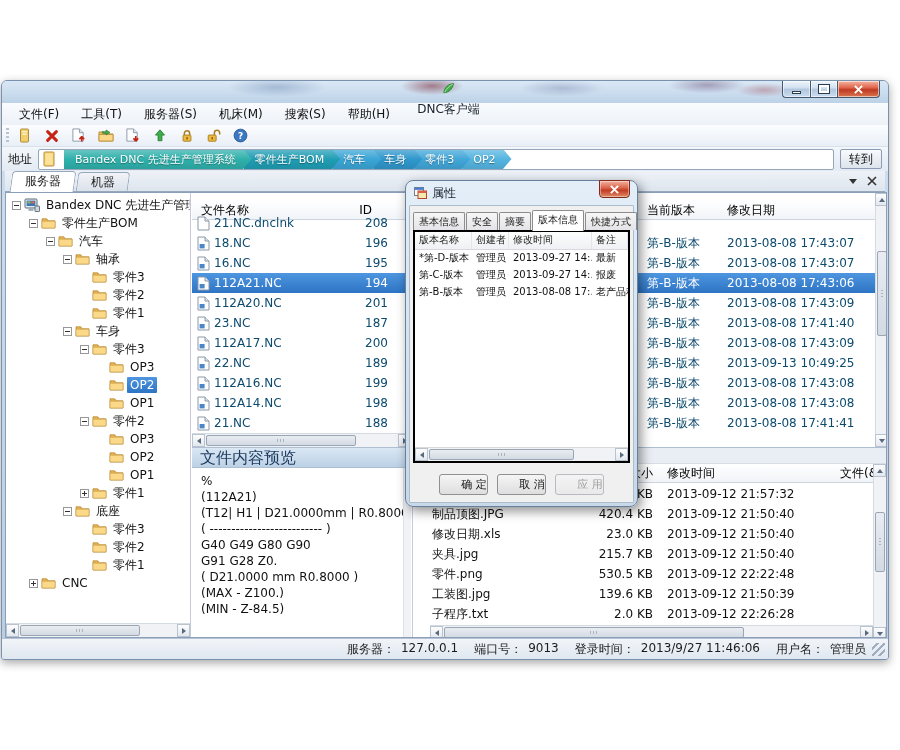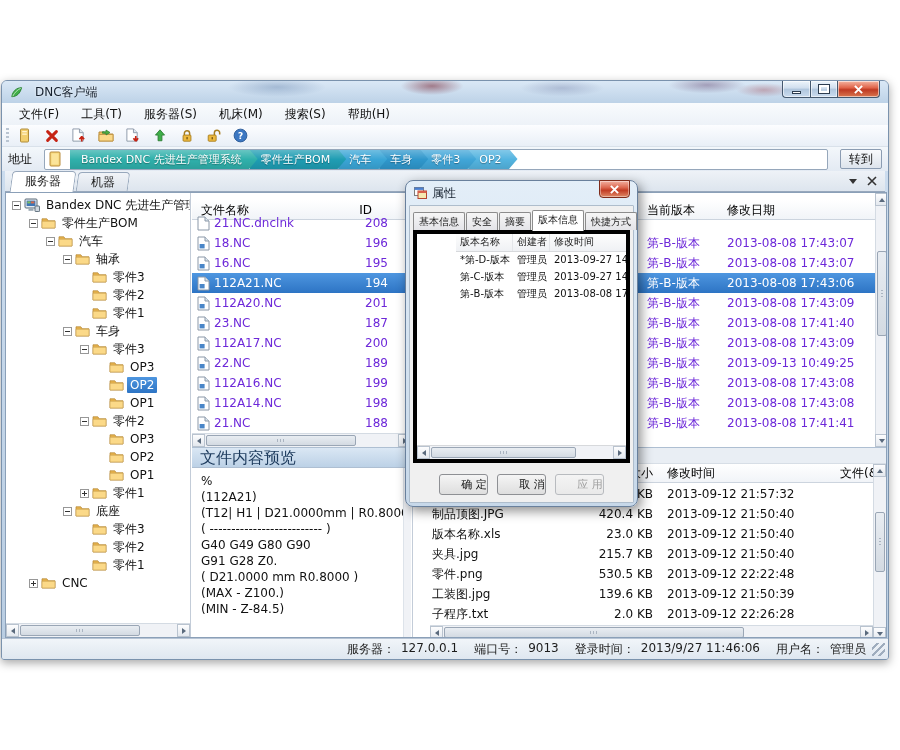--- a/index.html
+++ b/index.html
@@ -12,41 +12,41 @@
     border-radius:6px 6px 3px 3px; box-shadow:0 3px 10px rgba(0,0,0,.35); }
 
   .titlebar { height:22px; position:relative; border-radius:5px 5px 0 0;
     background:
       radial-gradient(45px 13px at 430px 5px, rgba(110,20,35,.50), transparent 70%),
       radial-gradient(55px 12px at 705px 4px, rgba(80,45,90,.38), transparent 70%),
       radial-gradient(40px 10px at 762px 9px, rgba(150,35,45,.30), transparent 70%),
       radial-gradient(70px 14px at 275px 6px, rgba(60,95,145,.30), transparent 70%),
       radial-gradient(60px 12px at 560px 7px, rgba(70,80,130,.25), transparent 70%),
       linear-gradient(#dae8f6,#bdd2e7);
-    display:flex; align-items:center; padding-left:7px; gap:11px; }
+    display:flex; align-items:center; padding-left:7px; gap:5px;flex-direction:column; }
   .title-text { font-size:12px; color:#15202e; text-shadow:0 0 3px rgba(255,255,255,.9); }
   .winbtns { position:absolute; top:0; right:8px; display:flex; }
   .wbtn { height:17px; border:1px solid #44586e; border-top:none; display:flex; align-items:center; justify-content:center;
     background:linear-gradient(#eef5fb,#cfdeee 45%,#b0c6dd 50%,#cbdcef); box-shadow:inset 0 0 0 1px rgba(255,255,255,.55); }
   .wbtn.min { width:28px; border-radius:0 0 0 4px; border-right:none; }
   .wbtn.max { width:28px; }
   .wbtn.close { width:42px; border-radius:0 0 4px 0; border-left:none;
     background:linear-gradient(#f4b5a2,#e0654b 42%,#bf3a22 55%,#d9764f); }
   .glyph-min { width:9px; height:3px; background:#fff; border:1px solid #2d3d50; margin-top:6px; }
   .glyph-max { width:10px; height:8px; border:2px solid #fff; outline:1px solid #2d3d50; background:rgba(255,255,255,.15); }
 
   .menubar { height:22px; background:linear-gradient(#f9fbfd,#edf2f8); display:flex; align-items:center; padding-left:6px; font-size:12px; color:#111; }
   .menu-item { padding:3px 11px; cursor:default; }
 
   .toolbar { height:22px; background:linear-gradient(#fcfdff,#e9eff7); border-bottom:1px solid #d9e1ea; display:flex; align-items:center; gap:10px; padding-left:14px; position:relative; }
   .toolbar::before { content:""; position:absolute; left:4px; top:3px; bottom:3px; width:3px;
     background:repeating-linear-gradient(#b9c4d1 0 2px, transparent 2px 4px); }
   .tbtn { width:17px; height:17px; display:flex; align-items:center; justify-content:center; }
 
-  .addressbar { height:24px; background:linear-gradient(#f3f7fb,#e3eaf3); display:flex; align-items:center; padding:0 6px; gap:12px; }
+  .addressbar { height:24px; background:linear-gradient(#f3f7fb,#e3eaf3); display:flex; align-items:center; padding:0 6px; gap:6px; }
   .address-label { font-size:12px; color:#111; }
   .address-field { flex:1; height:21px; background:#fff; border:1px solid #96a7bb; border-radius:2px; display:flex; align-items:center; overflow:hidden; padding-left:2px; }
   .crumb-folder { flex:none; margin-right:2px; display:flex; }
   .crumb { position:relative; height:21px; line-height:21px; color:#fff; font-size:11px;
     padding:0 16px 0 11px; margin-left:-8px; white-space:nowrap; text-shadow:0 1px 1px rgba(0,0,0,.35);
     clip-path:polygon(0 0, calc(100% - 9px) 0, 100% 50%, calc(100% - 9px) 100%, 0 100%); }
   .crumb:first-of-type { margin-left:4px; }
   .go-button { width:42px; height:20px; font-size:12px; color:#111; background:linear-gradient(#f8fafc,#dde4ec);
     border:1px solid #8b9cb2; border-radius:2px; text-align:center; line-height:18px; }
 
@@ -91,21 +91,21 @@
   .filelist { position:absolute; left:186px; top:0; width:696px; height:254px; font-size:12px; }
   .fl-header { position:absolute; left:0; right:13px; top:7px; height:20px; background:linear-gradient(#ffffff,#f1f4f8); border-bottom:1px solid #ccd4de; }
   .fl-header .cell, .fl-row .cell { position:absolute; top:0; height:20px; line-height:20px; white-space:nowrap; overflow:hidden; }
   .c-name { left:5px; width:115px; display:flex; align-items:center; gap:4px; }
   .h-name { left:9px; }
   .c-id   { left:118px; width:78px; text-align:right; }
   .h-id   { left:118px; width:62px; text-align:right; }
   .c-ver  { left:455px; width:95px; }
   .c-date { left:535px; width:148px; }
   .fl-rows { position:absolute; left:0; right:13px; top:20px; }
-  .fl-row { position:relative; height:20px; color:#6d28d9; }
+  .fl-row { position:relative; height:20px; color:#0c4a6e; }
   .fl-row.selected { background:linear-gradient(#4e96e0,#2d74c4); color:#fff; }
   .fl-hscroll { left:0; width:219px; top:240px; }
   .fl-vscroll { right:0; top:0; height:254px; }
 
   
   .preview { position:absolute; left:186px; top:254px; width:219px; height:192px; border-top:1px solid #aebfd2; background:#fff; }
   .preview-header { height:20px; line-height:19px; padding-left:8px; font-size:16px; color:#1c3a5c;
     background:linear-gradient(#dae7f4,#bcd1e6); border-bottom:1px solid #aebfd2; }
   .preview-body { padding:5px 0 0 9px; font-size:12px; color:#111; }
   .preview-line { height:16px; line-height:16px; white-space:nowrap; }
@@ -139,21 +139,21 @@
     background:linear-gradient(#e3eef8,#c7d8e9); border:1px solid #69809c; border-radius:8px; box-shadow:3px 4px 12px rgba(0,0,0,.45); }
   .dlg-title { height:24px; display:flex; align-items:center; padding-left:8px; gap:5px; font-size:12px; color:#15202e; }
   .dlg-close { position:absolute; top:-1px; right:7px; width:31px; height:18px; border:1px solid #7e2b1a; border-radius:0 0 4px 4px;
     background:linear-gradient(#f2b0a0,#dd6a52 40%,#c23c24 58%,#e08a67); display:flex; align-items:center; justify-content:center;
     box-shadow:inset 0 0 0 1px rgba(255,255,255,.4); }
   .dlg-body { position:absolute; left:3px; right:3px; top:24px; bottom:3px; background:#f0f0f0; border:1px solid #aebdcc; border-radius:1px; }
   .dlg-tabs { display:flex; align-items:flex-end; padding:4px 3px 0; height:24px; }
   .dlg-tab { height:18px; line-height:17px; padding:0 5px; font-size:10px; color:#222; background:linear-gradient(#f6f6f6,#e4e4e8);
     border:1px solid #8c8c8c; border-bottom:none; border-radius:2px 2px 0 0; margin-right:1px; white-space:nowrap; }
   .dlg-tab.active { background:#fff; height:21px; margin-bottom:-1px; z-index:2; position:relative; }
-  .dlg-page { position:relative; margin:0 3px; height:233px; background:#fff; border:4px solid #000000; font-size:10px; overflow:hidden;padding-left:39px; }
+  .dlg-page { position:relative; margin:0 3px; height:233px; background:#fff; border:2px solid #000000; font-size:10px; overflow:hidden; }
   .vh-cell { padding-left:4px; border-right:1px solid #e4e6e9; height:17px; line-height:16px; white-space:nowrap; overflow:hidden; }
   .vh { display:flex; background:linear-gradient(#fdfdfd,#eff1f4); border-bottom:1px solid #d7d9dc; color:#222; }
   .vrow { display:flex; color:#111; }
   .vrow .vh-cell { border-right:none; height:17px; }
   .w-ver { width:57px; flex:none; } .w-cre { width:37px; flex:none; } .w-time { width:83px; flex:none; } .w-note { flex:1; }
   .dlg-hscroll { left:0; right:0; bottom:0; border-top:1px solid #d7d9dc; }
   .dlg-buttons { position:absolute; left:0; right:0; bottom:7px; display:flex; justify-content:center; gap:9px; }
   .dlg-btn { width:49px; height:21px; font-size:11px; color:#111; text-align:center; line-height:19px;
     background:linear-gradient(#f5f5f5,#dedede); border:1px solid #8e9094; border-radius:3px; white-space:nowrap;padding-left:21px; }
   .dlg-btn.disabled { color:#9e9e9e; border-color:#b8bbbf; background:linear-gradient(#f4f4f4,#e9e9e9); }
@@ -780,21 +780,21 @@
             <div class="cell a-name"></div>
             <div class="cell a-size">KB</div>
             <div class="cell a-time">2013-09-12 21:57:32</div>
           </div>
           <div class="at-row">
             <div class="cell a-name">制品顶图.JPG</div>
             <div class="cell a-size">420.4 KB</div>
             <div class="cell a-time">2013-09-12 21:50:40</div>
           </div>
           <div class="at-row">
-            <div class="cell a-name">版本名称.xls</div>
+            <div class="cell a-name">修改日期.xls</div>
             <div class="cell a-size">23.0 KB</div>
             <div class="cell a-time">2013-09-12 21:50:40</div>
           </div>
           <div class="at-row">
             <div class="cell a-name">夹具.jpg</div>
             <div class="cell a-size">215.7 KB</div>
             <div class="cell a-time">2013-09-12 21:50:40</div>
           </div>
           <div class="at-row">
             <div class="cell a-name">零件.png</div>

